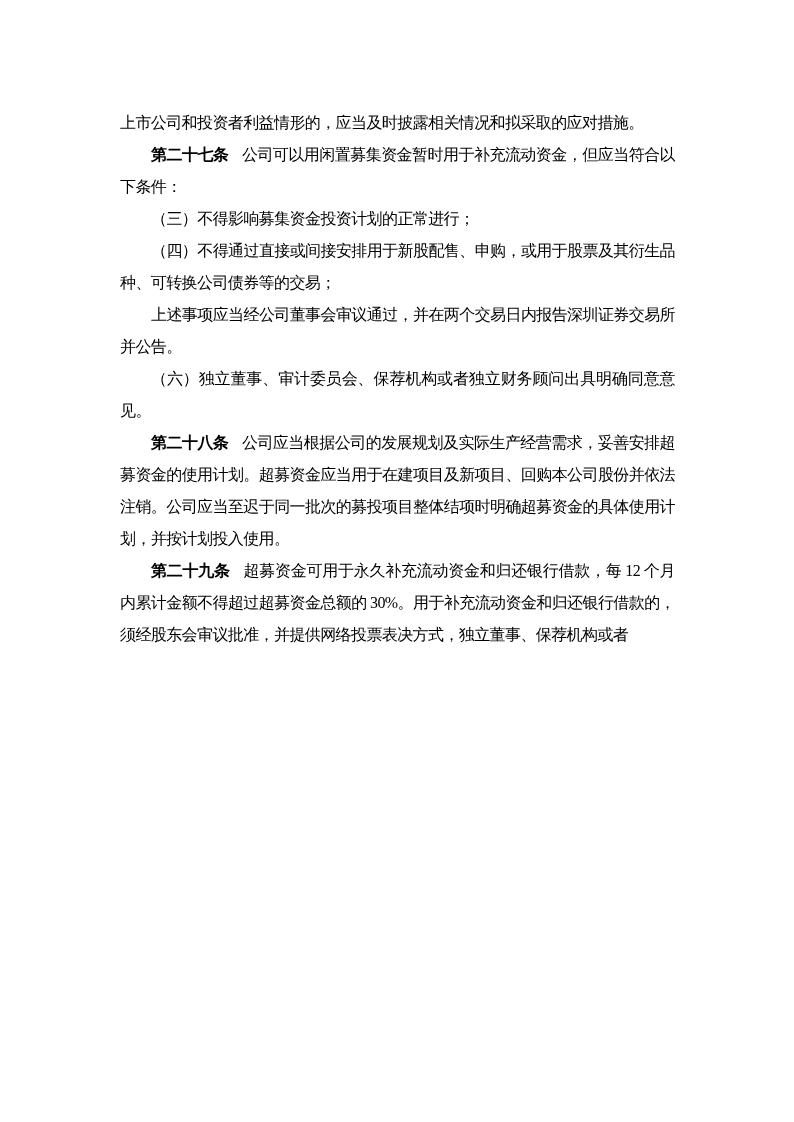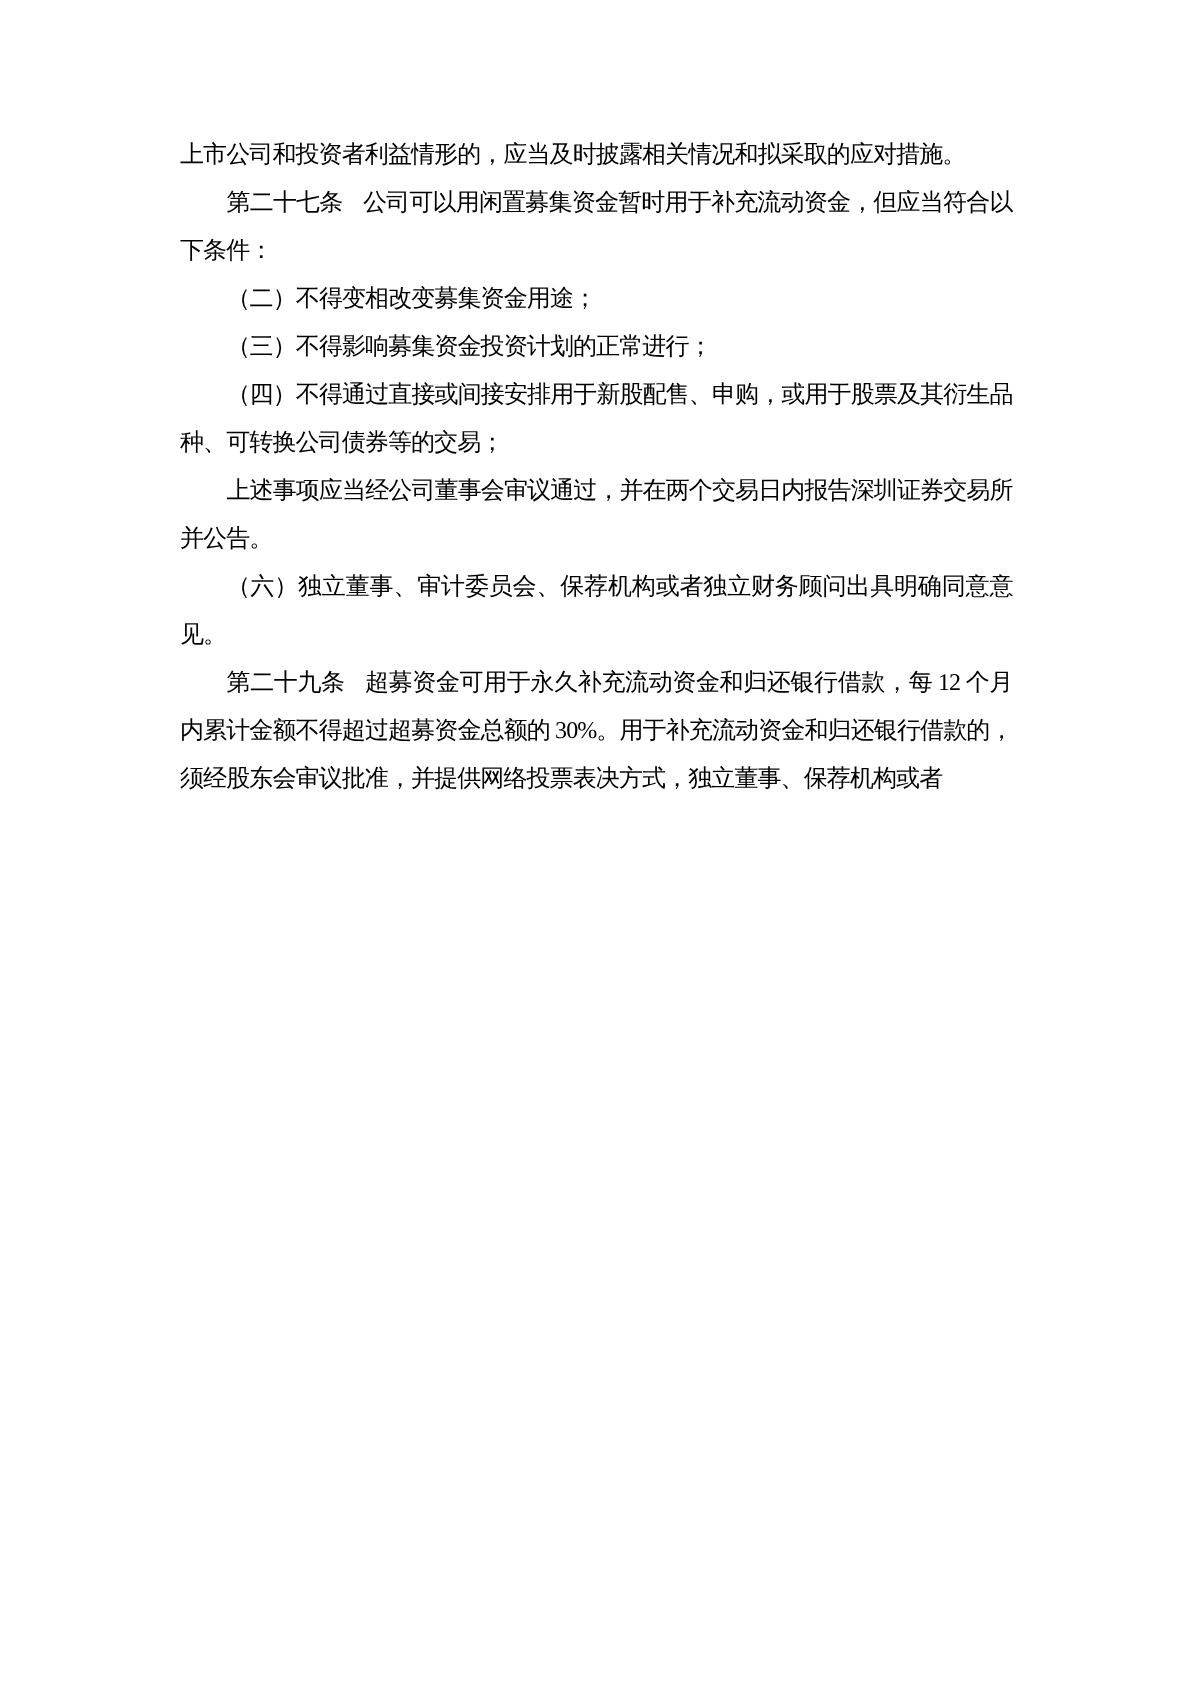--- a/index.html
+++ b/index.html
@@ -18,49 +18,49 @@
     position: absolute;
     left: 0;
     top: 0;
     width: 794px;
     height: 1122px;
     background: #ffffff;
   }
   .content {
     position: absolute;
     left: 120px;
-    top: 88px;
+    top: 107px;
     width: 555px;
     color: #000000;
   }
   .para {
     margin: 0;
     padding: 0;
     font-size: 16px;
     line-height: 32px;
     letter-spacing: -0.6px;
     text-align: justify;
     word-break: break-all;
     color: #000000;
   }
   .para.indent {
     text-indent: 31px;
   }
   .article-label {
-    font-weight: 400;
+    font-weight: 700;
     margin-right: 0.85em;
   }
 </style>
 </head>
 <body>
 
 <div class="page">
   <div class="content" id="doc-content">
       <p class="para"><span>上市公司和投资者利益情形的，应当及时披露相关情况和拟采取的应对措施。</span></p>
       <p class="para indent"><span class="article-label">第二十七条</span><span>公司可以用闲置募集资金暂时用于补充流动资金，但应当符合以下条件：</span></p>
-      <p class="para indent"><span>（二）不得变相改变募集资金用途；</span></p>
       <p class="para indent"><span>（三）不得影响募集资金投资计划的正常进行；</span></p>
       <p class="para indent"><span>（四）不得通过直接或间接安排用于新股配售、申购，或用于股票及其衍生品种、可转换公司债券等的交易；</span></p>
       <p class="para indent"><span>上述事项应当经公司董事会审议通过，并在两个交易日内报告深圳证券交易所并公告。</span></p>
       <p class="para indent"><span>（六）独立董事、审计委员会、保荐机构或者独立财务顾问出具明确同意意见。</span></p>
+      <p class="para indent"><span class="article-label">第二十八条</span><span>公司应当根据公司的发展规划及实际生产经营需求，妥善安排超募资金的使用计划。超募资金应当用于在建项目及新项目、回购本公司股份并依法注销。公司应当至迟于同一批次的募投项目整体结项时明确超募资金的具体使用计划，并按计划投入使用。</span></p>
       <p class="para indent"><span class="article-label">第二十九条</span><span>超募资金可用于永久补充流动资金和归还银行借款，每 12 个月内累计金额不得超过超募资金总额的 30%。用于补充流动资金和归还银行借款的，须经股东会审议批准，并提供网络投票表决方式，独立董事、保荐机构或者</span></p>
     </div>
 </div>
 
 </body></html>

